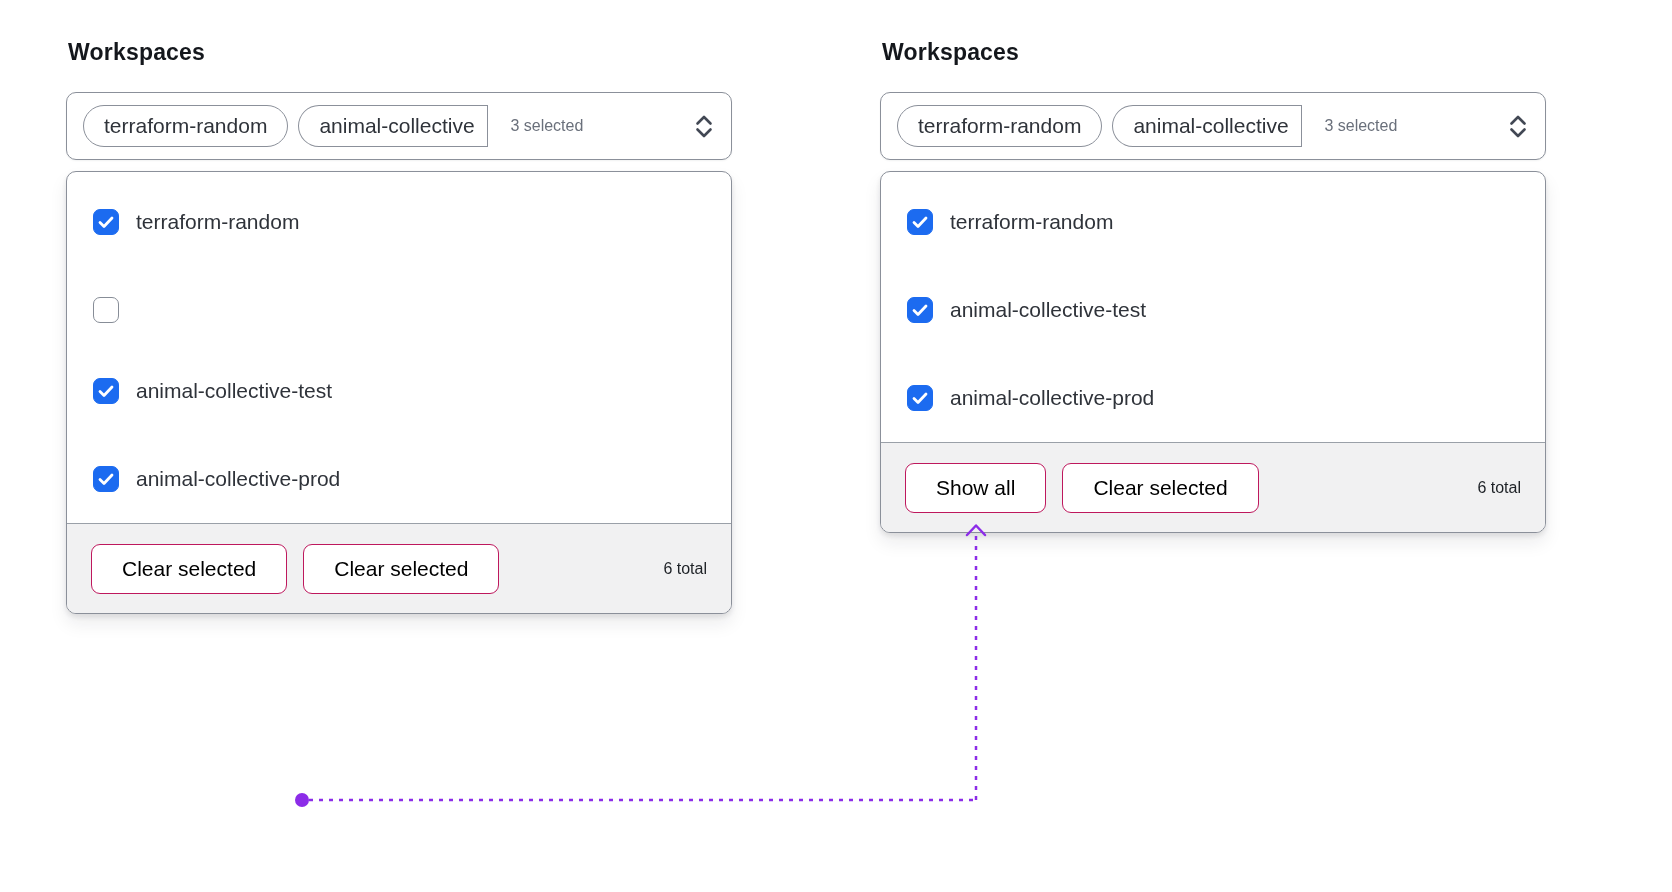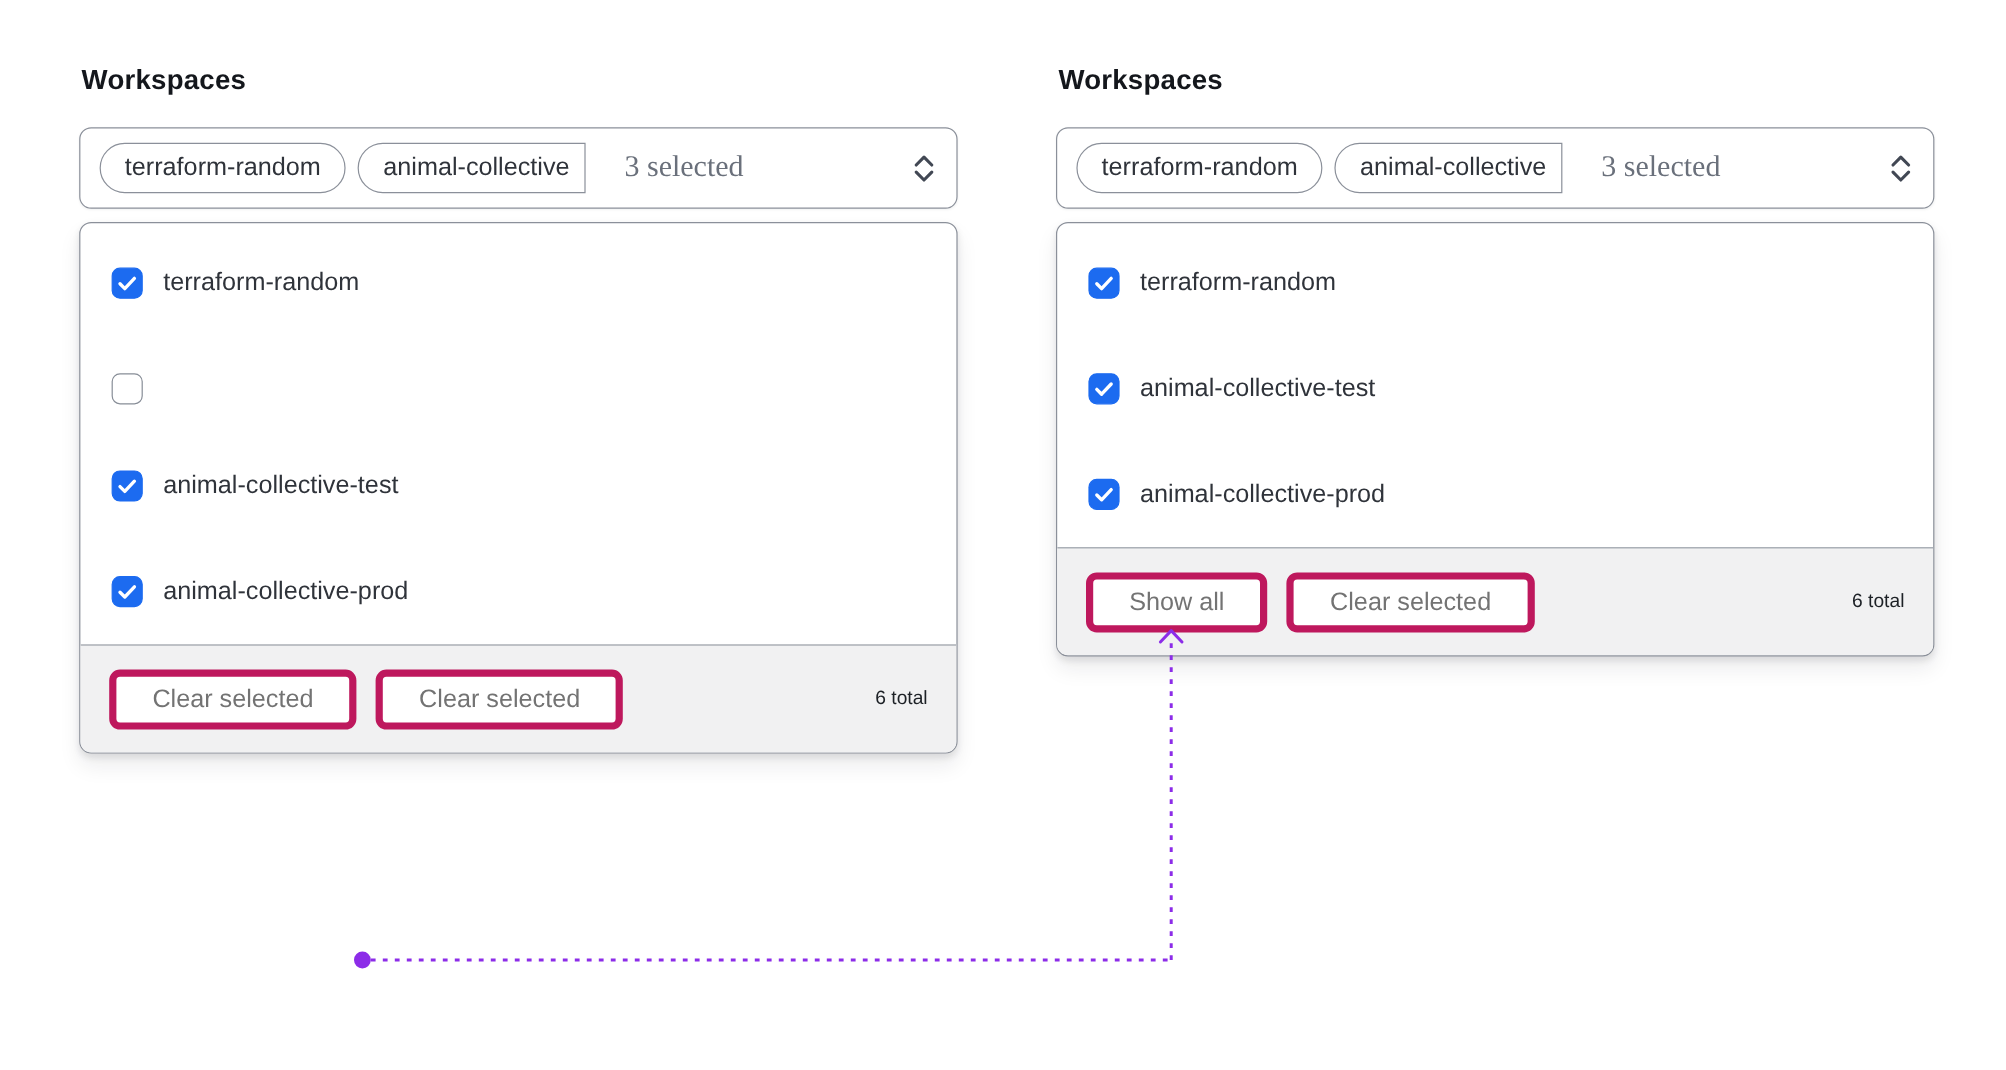--- a/index.html
+++ b/index.html
@@ -1,20 +1,20 @@
 <!DOCTYPE html>
 <html style="--checkbox_blue: #1c6bf0; --annotation_purple: #8c2ce8;"><head>
 <meta charset="utf-8">
 <style>
   html,body { margin:0; padding:0; background:#ffffff; }
   .canvas {
     position:relative; width:1672px; height:892px; background:#ffffff;
     font-family:"Liberation Sans", sans-serif; color:#2f333a; overflow:hidden;
   }
-  .col { position:absolute; top:52px; width:732px; }
+  .col { position:absolute; top:38px; width:666px; }
   .col.left  { left:66px; }
   .col.right { left:880px; }
 
   .panel-title {
     font-size:23px; font-weight:700; color:#14171c;
     margin:0 0 26px 2px; line-height:28px; letter-spacing:.2px;
   }
 
   .trigger {
     box-sizing:border-box; height:68px; background:#fff;
@@ -24,21 +24,21 @@
   }
   .pill {
     box-sizing:border-box; height:42px; display:inline-flex; align-items:center;
     padding:0 20px; border:1px solid #8b909a; border-radius:999px;
     font-size:21px; color:#2f333a; white-space:nowrap; background:#fff; flex:0 0 auto;
   }
   .pill.truncated {
     width:190px; padding-right:3px; overflow:hidden;
     border-radius:999px 2px 2px 999px;
   }
-  .trigger-summary { font-size:25px; color:#6a707b; margin-left:22px; white-space:nowrap;font-family:Liberation Serif, serif; }
+  .trigger-summary { font-size:16px; color:#6a707b; margin-left:12px; white-space:nowrap; }
   .chevron-wrap { margin-left:auto; flex:0 0 auto; display:flex; align-items:center; }
 
   .dropdown {
     margin-top:11px; background:#fff; border:1px solid #8b909a; border-radius:10px;
     overflow:hidden;
     box-shadow:0 3px 5px rgba(25,30,40,.10), 0 10px 18px rgba(25,30,40,.08);
   }
   .options { list-style:none; margin:0; padding:6px 0 0 0; }
   .option { display:flex; align-items:flex-start; padding:24px 24px 24px 26px; }
   .checkbox {
@@ -53,22 +53,22 @@
     margin-left:17px; font-size:21px; line-height:40px; color:#2f333a;
     max-width:448px; overflow-wrap:break-word;
   }
 
   .dropdown-footer {
     box-sizing:border-box; height:90px; background:#f1f1f2;
     border-top:1px solid #9aa0a8;
     display:flex; align-items:center; padding:0 24px; gap:16px;
   }
   .btn {
-    box-sizing:border-box; height:50px; padding:0 30px; font-size:21px; color:#737373;
-    background:#fff; border:6px solid #be185d; border-radius:9px;
+    box-sizing:border-box; height:50px; padding:0 30px; font-size:21px; color:#000000;
+    background:#fff; border:1px solid #be185d; border-radius:9px;
     font-family:inherit; cursor:pointer; white-space:nowrap;
   }
   .total { margin-left:auto; font-size:16px; color:#1d2126; }
 
   .annotation { position:absolute; left:0; top:0; pointer-events:none; }
 </style>
 </head>
 <body>
 
 <div class="canvas">

